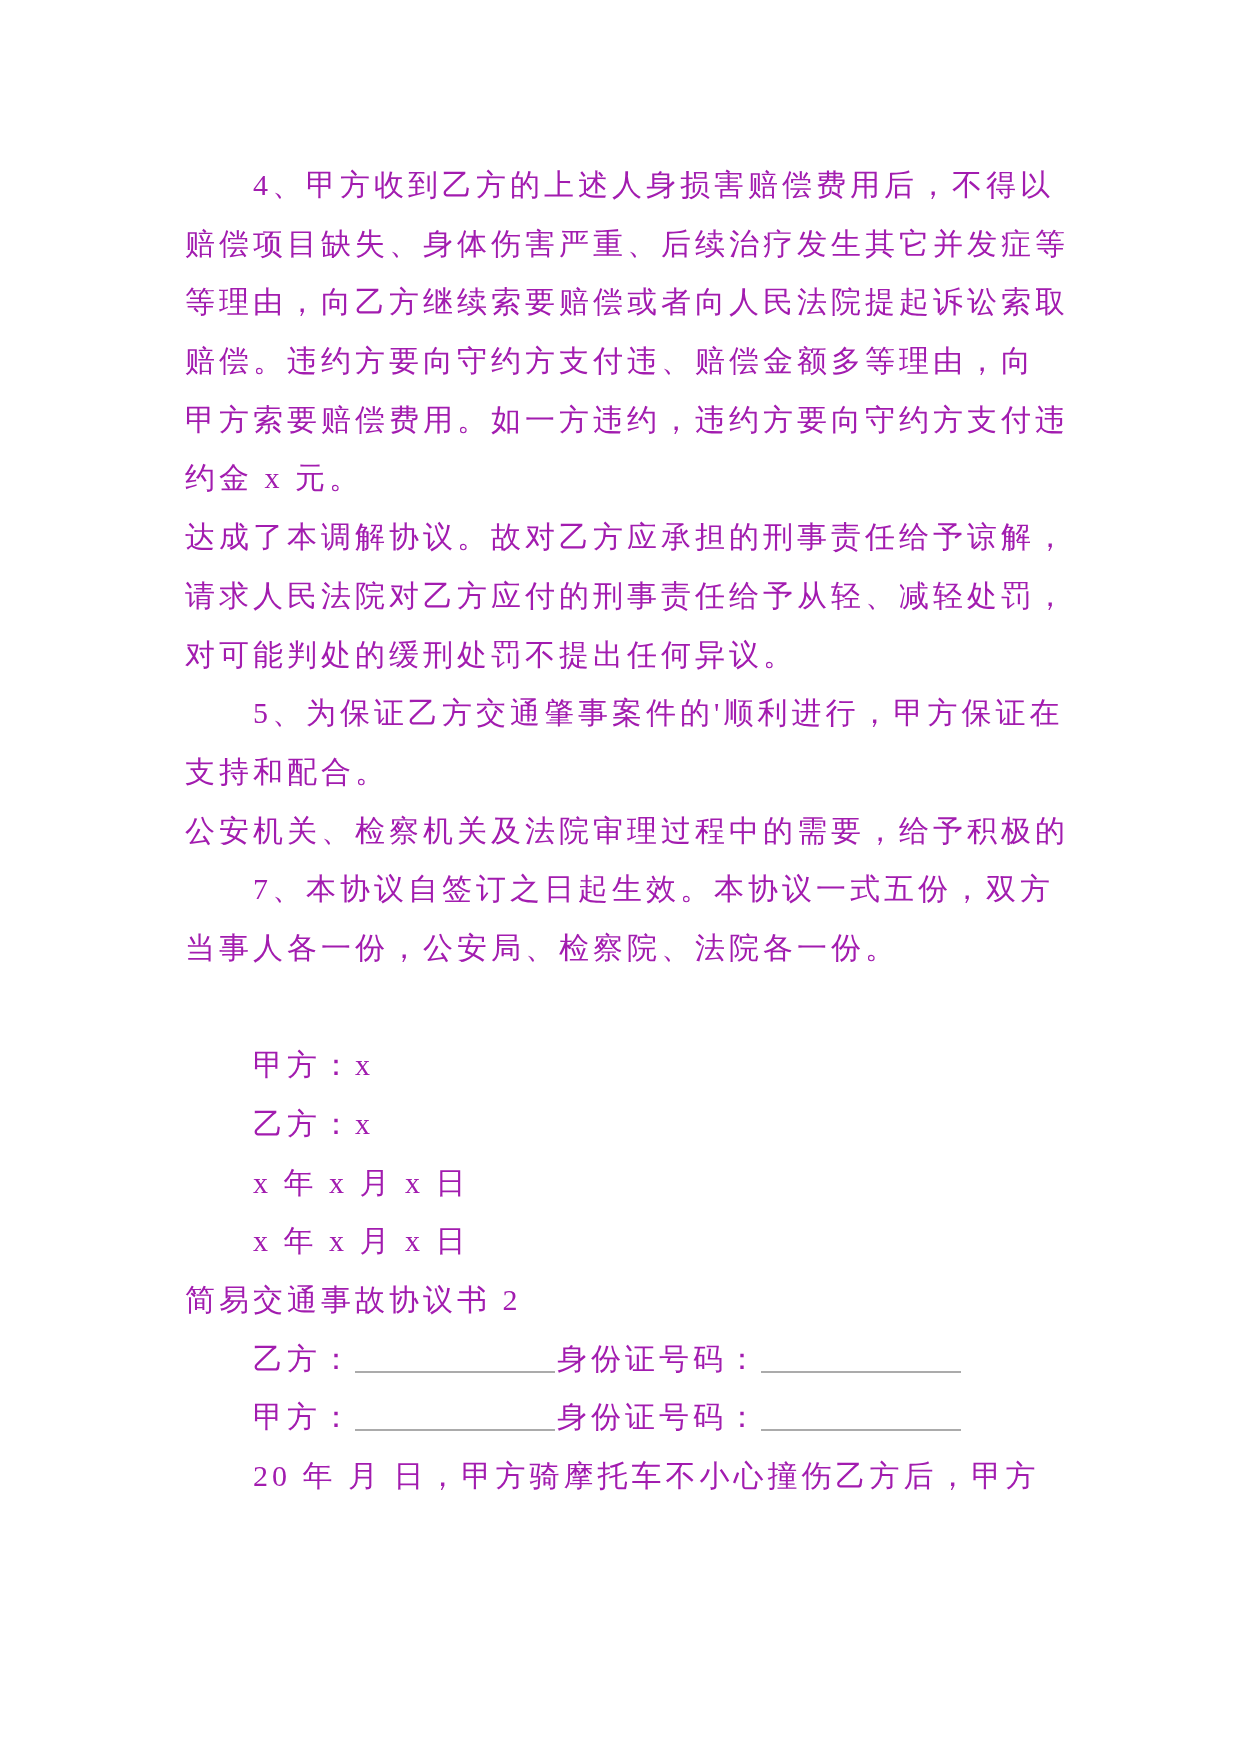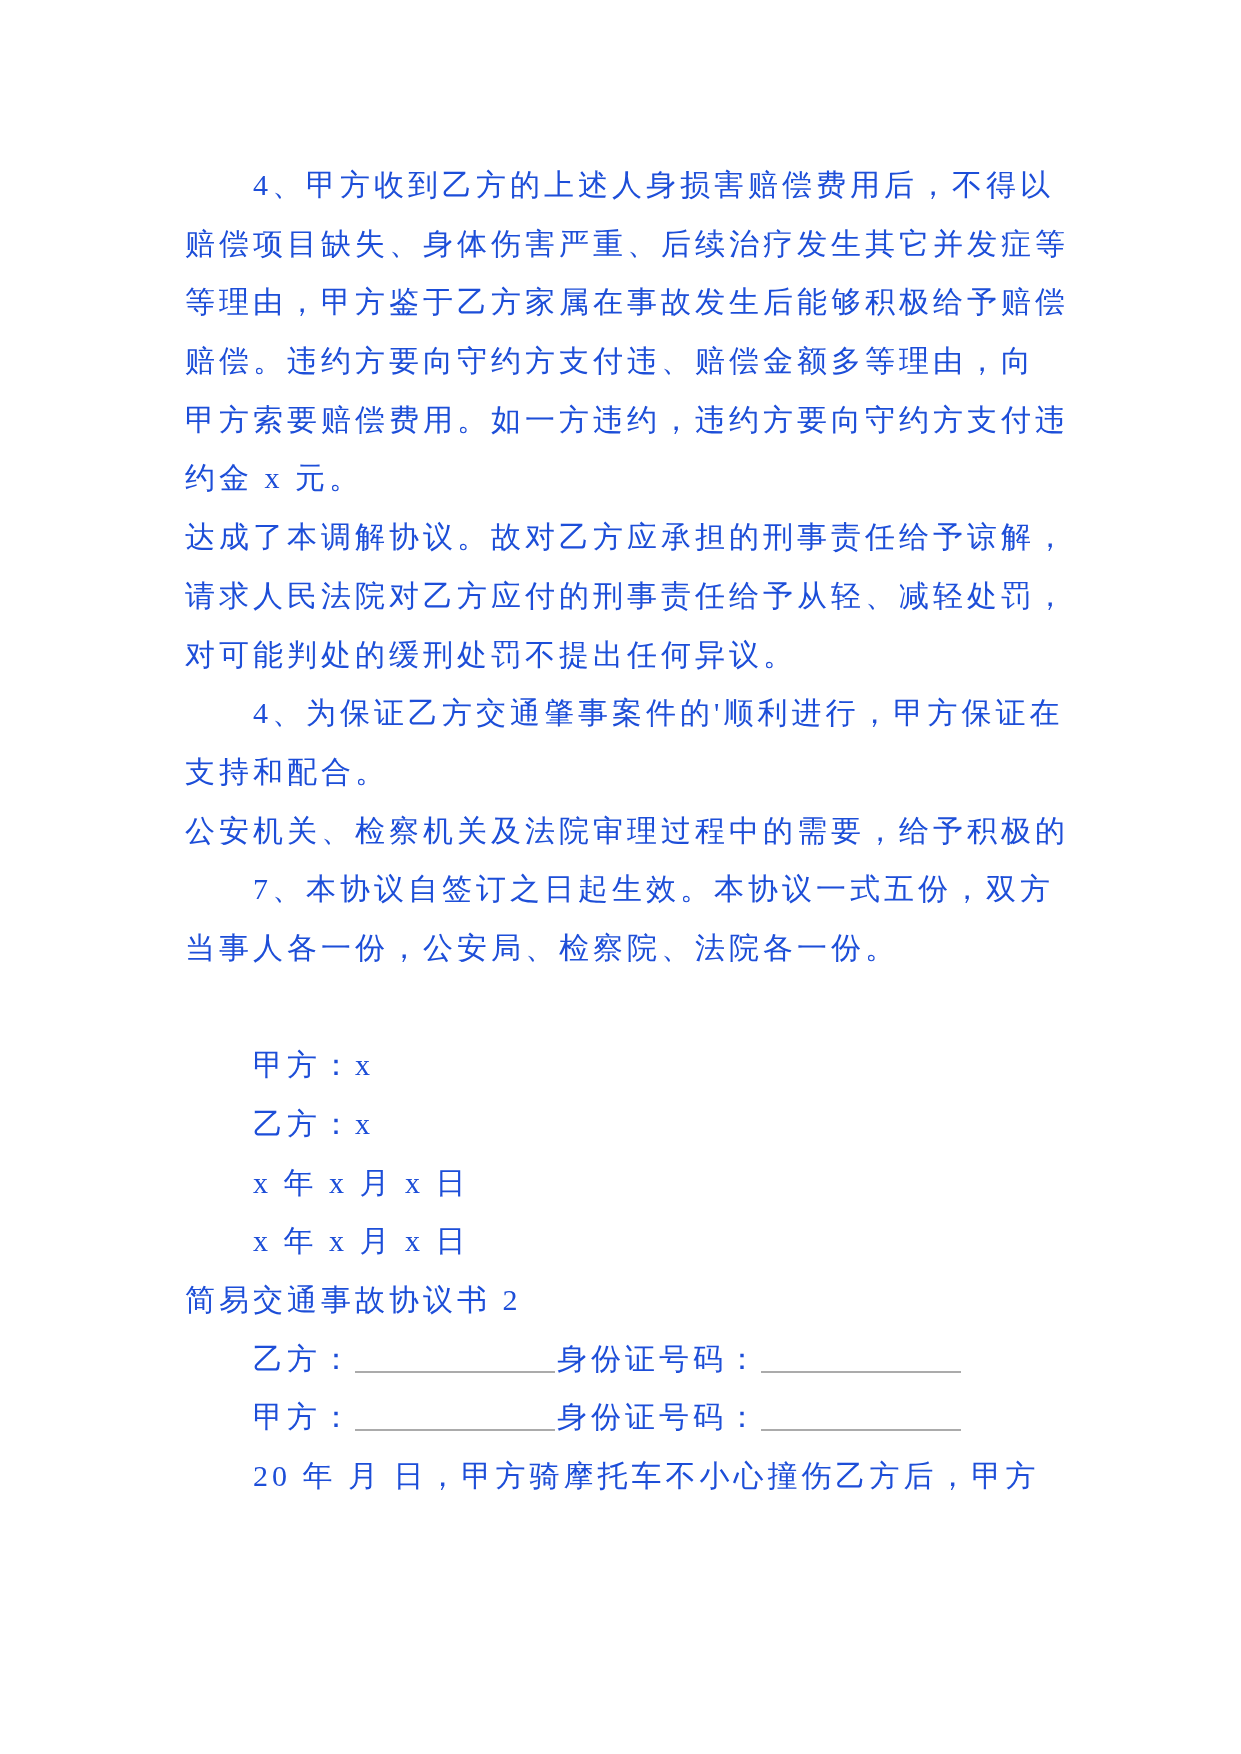--- a/index.html
+++ b/index.html
@@ -15,21 +15,21 @@
     overflow: hidden;
     box-sizing: border-box;
     padding: 156px 170px 0 185px;
     font-family: "Liberation Serif", "DejaVu Serif", serif;
   }
   .line {
     height: 58.7px;
     line-height: 58.7px;
     font-size: 30px;
     letter-spacing: 4px;
-    color: #1d4ed8;
+    color: #a21caf;
     white-space: nowrap;
     font-weight: 400;
   }
   .indent {
     padding-left: 68px;
   }
   .blank-field {
     display: inline-block;
     width: 200px;
     height: 30px;
@@ -38,30 +38,30 @@
     margin-right: 2px;
   }
 </style>
 </head>
 <body>
 
 <div class="page">
 
   <div class="line indent">4、甲方收到乙方的上述人身损害赔偿费用后，不得以</div>
   <div class="line">赔偿项目缺失、身体伤害严重、后续治疗发生其它并发症等</div>
-  <div class="line">等理由，甲方鉴于乙方家属在事故发生后能够积极给予赔偿</div>
+  <div class="line">等理由，向乙方继续索要赔偿或者向人民法院提起诉讼索取</div>
   <div class="line">赔偿。违约方要向守约方支付违、赔偿金额多等理由，向</div>
   <div class="line">甲方索要赔偿费用。如一方违约，违约方要向守约方支付违</div>
   <div class="line">约金 x 元。</div>
 
   <div class="line">达成了本调解协议。故对乙方应承担的刑事责任给予谅解，</div>
   <div class="line">请求人民法院对乙方应付的刑事责任给予从轻、减轻处罚，</div>
   <div class="line">对可能判处的缓刑处罚不提出任何异议。</div>
 
-  <div class="line indent">4、为保证乙方交通肇事案件的'顺利进行，甲方保证在</div>
+  <div class="line indent">5、为保证乙方交通肇事案件的'顺利进行，甲方保证在</div>
   <div class="line">支持和配合。</div>
   <div class="line">公安机关、检察机关及法院审理过程中的需要，给予积极的</div>
 
   <div class="line indent">7、本协议自签订之日起生效。本协议一式五份，双方</div>
   <div class="line">当事人各一份，公安局、检察院、法院各一份。</div>
 
   <div class="line"></div>
 
   <div class="line indent">甲方：x</div>
   <div class="line indent">乙方：x</div>

